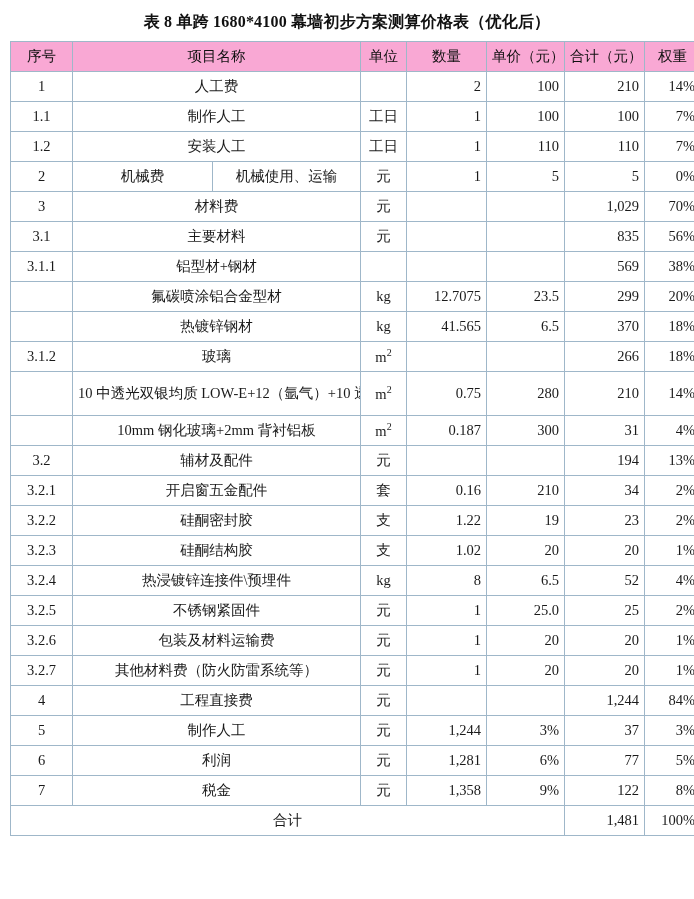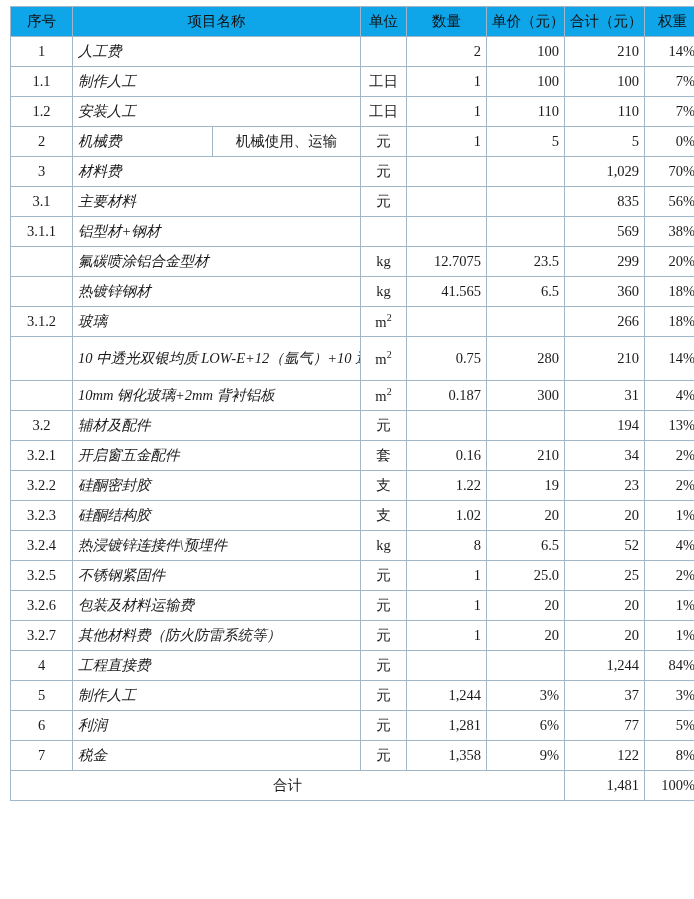--- a/index.html
+++ b/index.html
@@ -38,57 +38,58 @@
   table.price td, table.price th {
     border: 1px solid #9fb7c9;
     font-size: 14.5px;
     height: 30px;
     padding: 1px 5px;
     box-sizing: border-box;
     overflow: hidden;
     white-space: nowrap;
   }
   thead th {
-    background: #0ea5e9;
+    background: #f9a8d4;
     font-weight: normal;
     text-align: center;
     color: #111;
     font-size: 15px;
     height: 32px;
   }
   
   col.c-seq   { width: 62px; }
   col.c-name  { width: 140px; }
   col.c-name2 { width: 148px; }
   col.c-unit  { width: 46px; }
   col.c-qty   { width: 80px; }
   col.c-price { width: 78px; }
   col.c-total { width: 80px; }
   col.c-weight{ width: 56px; }
 
   .t-center { text-align: center; }
-  .t-left   { text-align: left; padding-left: 8px; font-style: italic; }
+  .t-left   { text-align: center; padding-left: 8px; }
   .t-right  { text-align: right; padding-right: 10px; }
   .pad-l1 { padding-left: 12px; margin-left: 32px; }
   .wrap2 {
     white-space: normal;
     line-height: 1.15;
     font-size: 13.5px;
   }
   tr.tall td { height: 44px; }
   .sup { font-size: 10px; vertical-align: super; }
   .footer-row td {
     height: 32px;
   }
   .nowrapnum { font-variant-numeric: tabular-nums; }
 </style>
 </head>
 <body>
 
 <div class="page">
+  <div class="doc-title">表 8 单跨 1680*4100 幕墙初步方案测算价格表（优化后）</div>
 
   <table class="price">
     <colgroup>
       <col class="c-seq">
         <col class="c-name">
         <col class="c-name2">
         <col class="c-unit">
         <col class="c-qty">
         <col class="c-price">
         <col class="c-total">
@@ -187,21 +188,21 @@
         <td class="t-right nowrapnum">299</td>
         <td class="t-right nowrapnum">20%</td>
       </tr>
 
       <tr>
         <td class="t-center"></td>
         <td class="t-left pad-l1" colspan="2">热镀锌钢材</td>
         <td class="t-center">kg</td>
         <td class="t-right nowrapnum">41.565</td>
         <td class="t-right nowrapnum">6.5</td>
-        <td class="t-right nowrapnum">360</td>
+        <td class="t-right nowrapnum">370</td>
         <td class="t-right nowrapnum">18%</td>
       </tr>
 
       <tr>
         <td class="t-center">3.1.2</td>
         <td class="t-left" colspan="2">玻璃</td>
         <td class="t-center">m<span class="sup">2</span></td>
         <td class="t-right nowrapnum"></td>
         <td class="t-right nowrapnum"></td>
         <td class="t-right nowrapnum">266</td>

